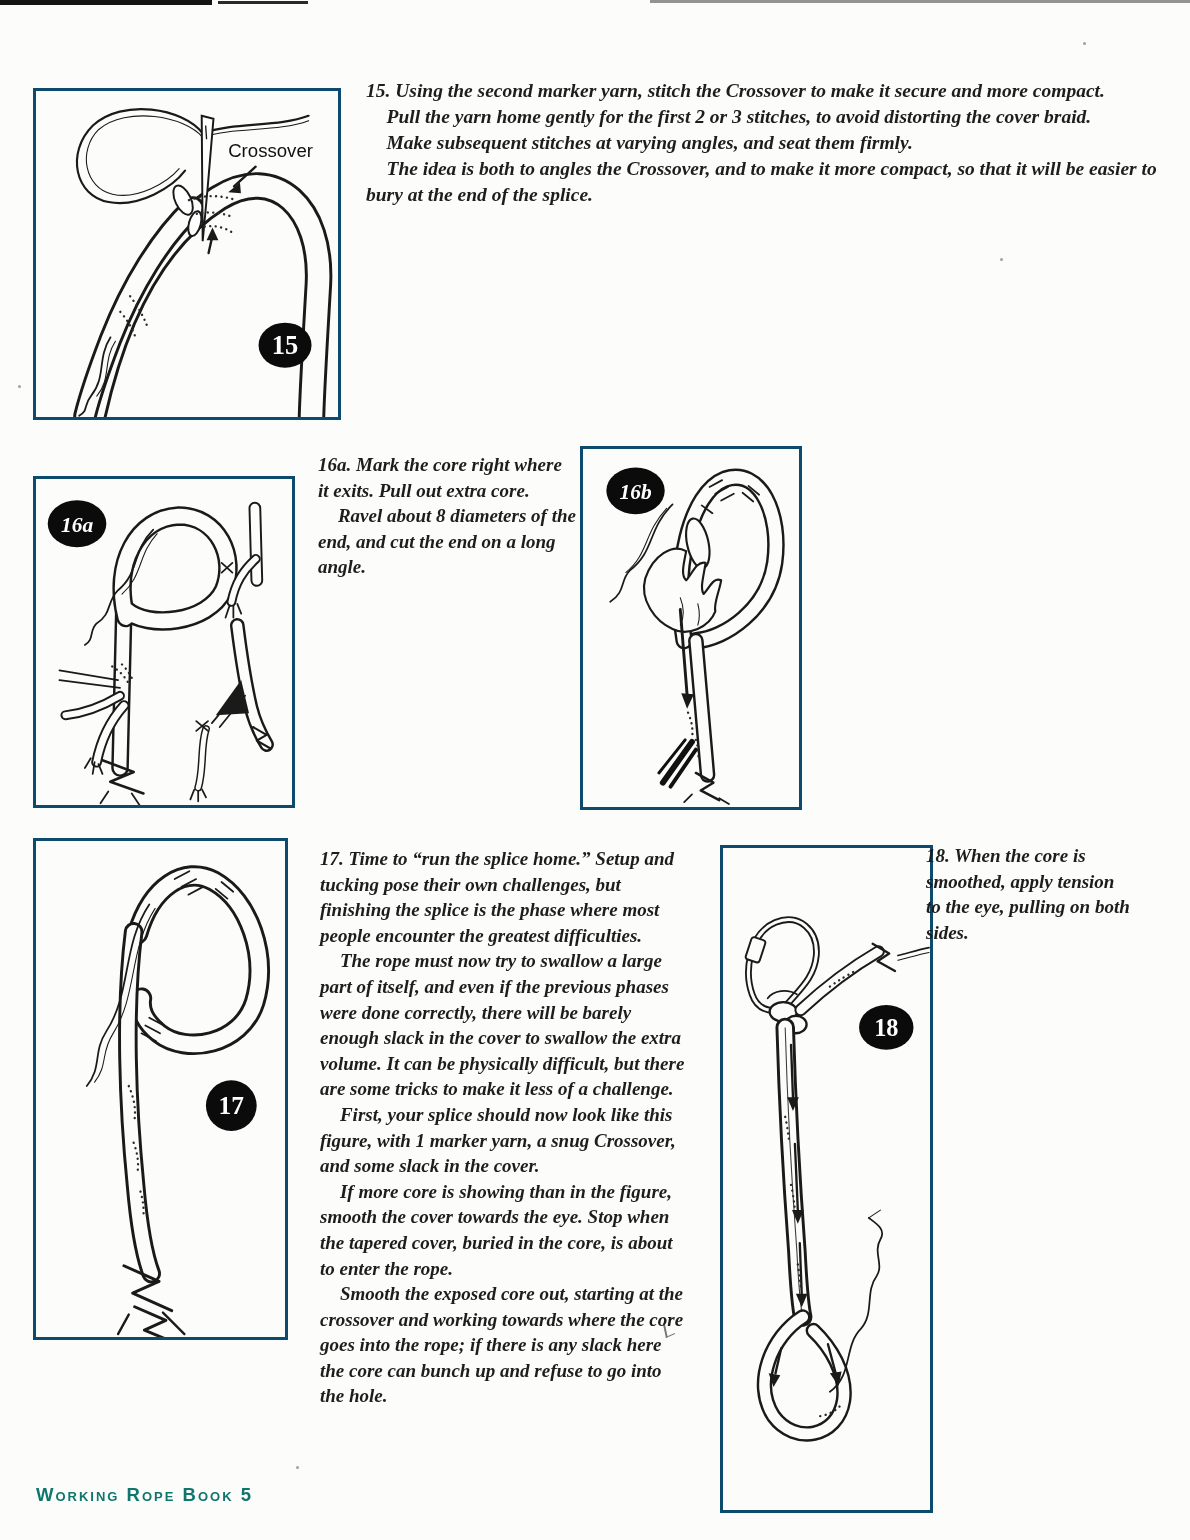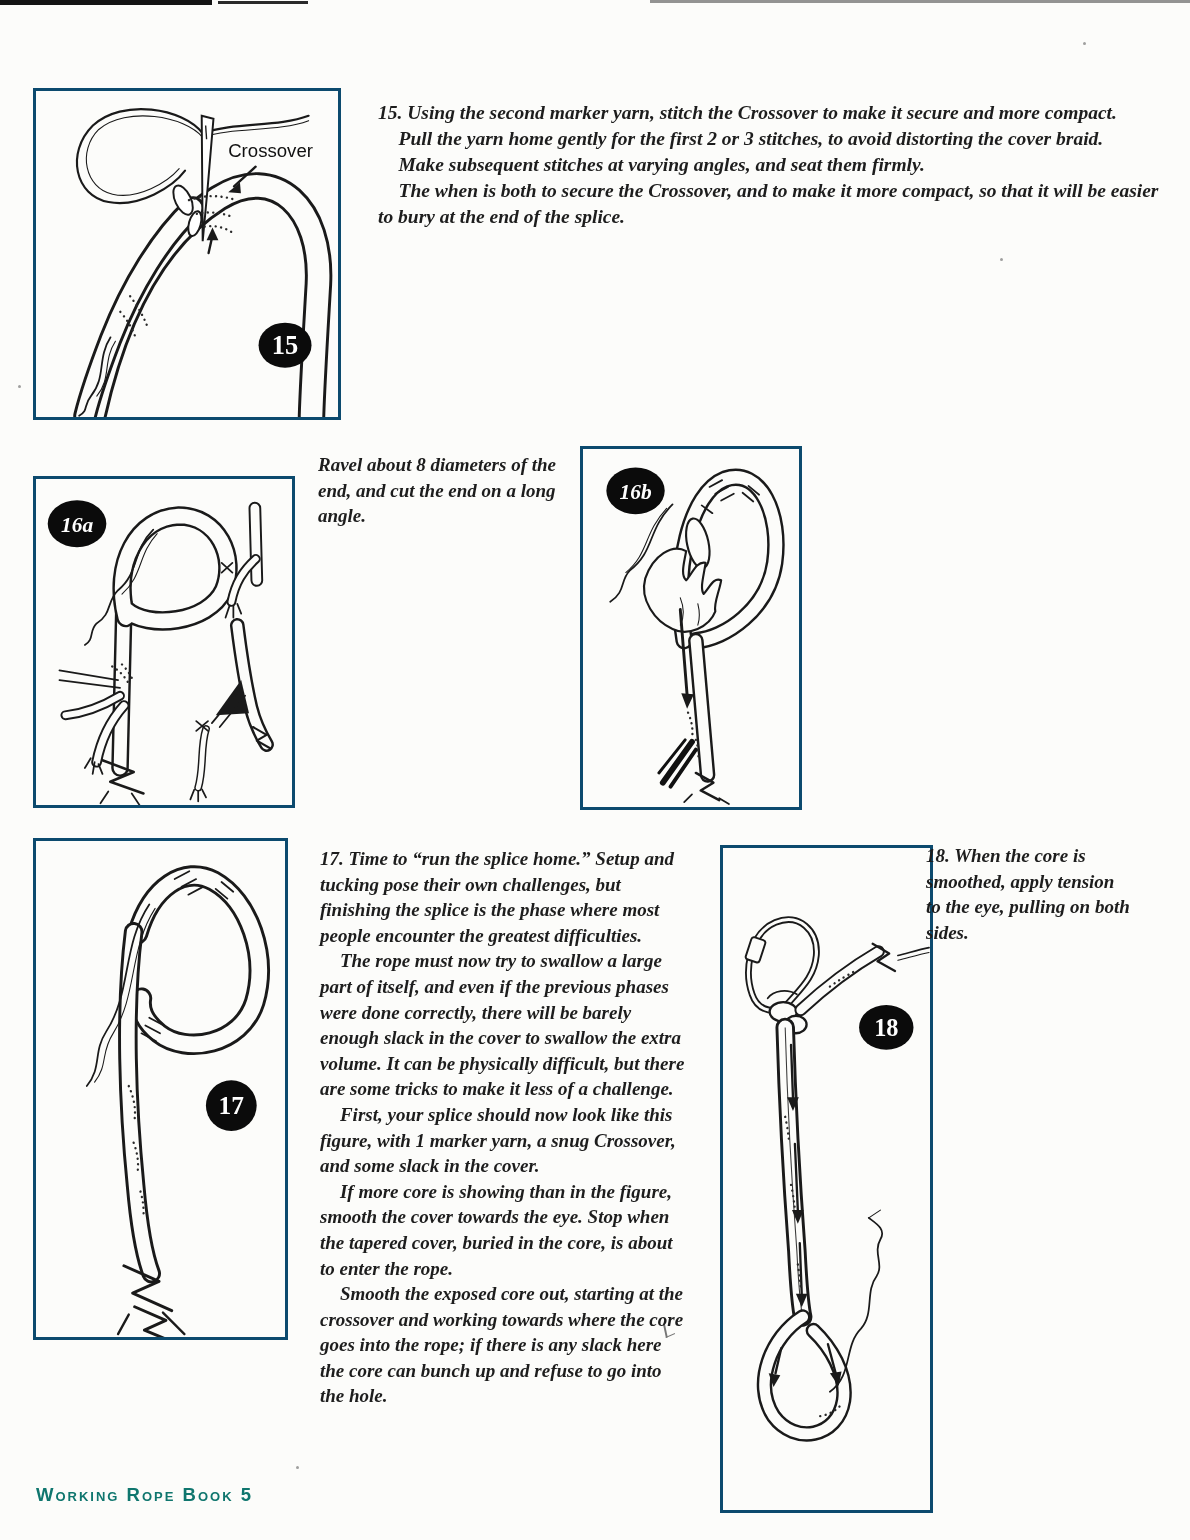--- a/index.html
+++ b/index.html
@@ -88,25 +88,25 @@
         <line x1="176" y1="164" x2="180" y2="146" class="arrow-line"></line>
         <polygon points="180,138 174,151 186,151" fill="#1a1a1a"></polygon>
       </g>
       <g>
         <ellipse cx="254" cy="258" rx="27" ry="23" class="badge"></ellipse>
         <text x="254" y="267" class="badge-num" font-size="27">15</text>
       </g>
     </svg>
   </figure>
 
-  <section class="step step15" style="left:378px;top:78px;width:792px;margin-top:22px;">
+  <section class="step step15" style="left:366px;top:78px;width:792px;">
     <p>15. Using the second marker yarn, stitch the Crossover to make it secure and more compact.</p>
     <p>Pull the yarn home gently for the first 2 or 3 stitches, to avoid distorting the cover braid.</p>
     <p>Make subsequent stitches at varying angles, and seat them firmly.</p>
-    <p>The when is both to secure the Crossover, and to make it more compact, so that it will be easier to bury at the end of the splice.</p>
+    <p>The idea is both to angles the Crossover, and to make it more compact, so that it will be easier to bury at the end of the splice.</p>
   </section>
 
   <figure class="figbox" style="left:33px;top:452px;width:262px;height:332px;margin-top:24px;">
     <svg viewBox="0 0 262 330">
       <defs>
         <path id="f16a-loop" d="M92,140 C78,84 104,38 146,36 C186,36 206,78 192,112 C176,146 114,152 92,132"></path>
         <path id="f16a-stem" d="M90,126 L86,294"></path>
         <path id="f16a-in1" d="M224,28 L226,102"></path>
         <path id="f16a-br1" d="M225,80 C212,92 204,104 200,124"></path>
         <path id="f16a-in2" d="M206,148 C210,180 214,206 220,232 C224,248 230,260 236,270"></path>
@@ -152,20 +152,21 @@
         <path class="zz" style="stroke-width:2.2" d="M222,252 l14,8 l-10,6 l14,8"></path>
       </g>
       <g>
         <ellipse cx="42" cy="44" rx="30" ry="24" class="badge"></ellipse>
         <text x="42" y="52" class="badge-num it" font-size="22">16a</text>
       </g>
     </svg>
   </figure>
 
   <section class="step" style="left:318px;top:452px;width:258px;">
+    <p>16a. Mark the core right where it exits. Pull out extra core.</p>
     <p>Ravel about 8 diameters of the end, and cut the end on a long angle.</p>
   </section>
 
   <figure class="figbox" style="left:580px;top:446px;width:222px;height:364px;">
     <svg viewBox="0 0 222 362">
       <defs>
         <path id="f16b-loop" d="M104,194 C92,118 110,42 146,28 C182,16 204,64 197,114 C190,162 146,192 116,194"></path>
         <path id="f16b-stem" d="M116,194 C120,238 124,284 128,332"></path>
       </defs>
       <g>

